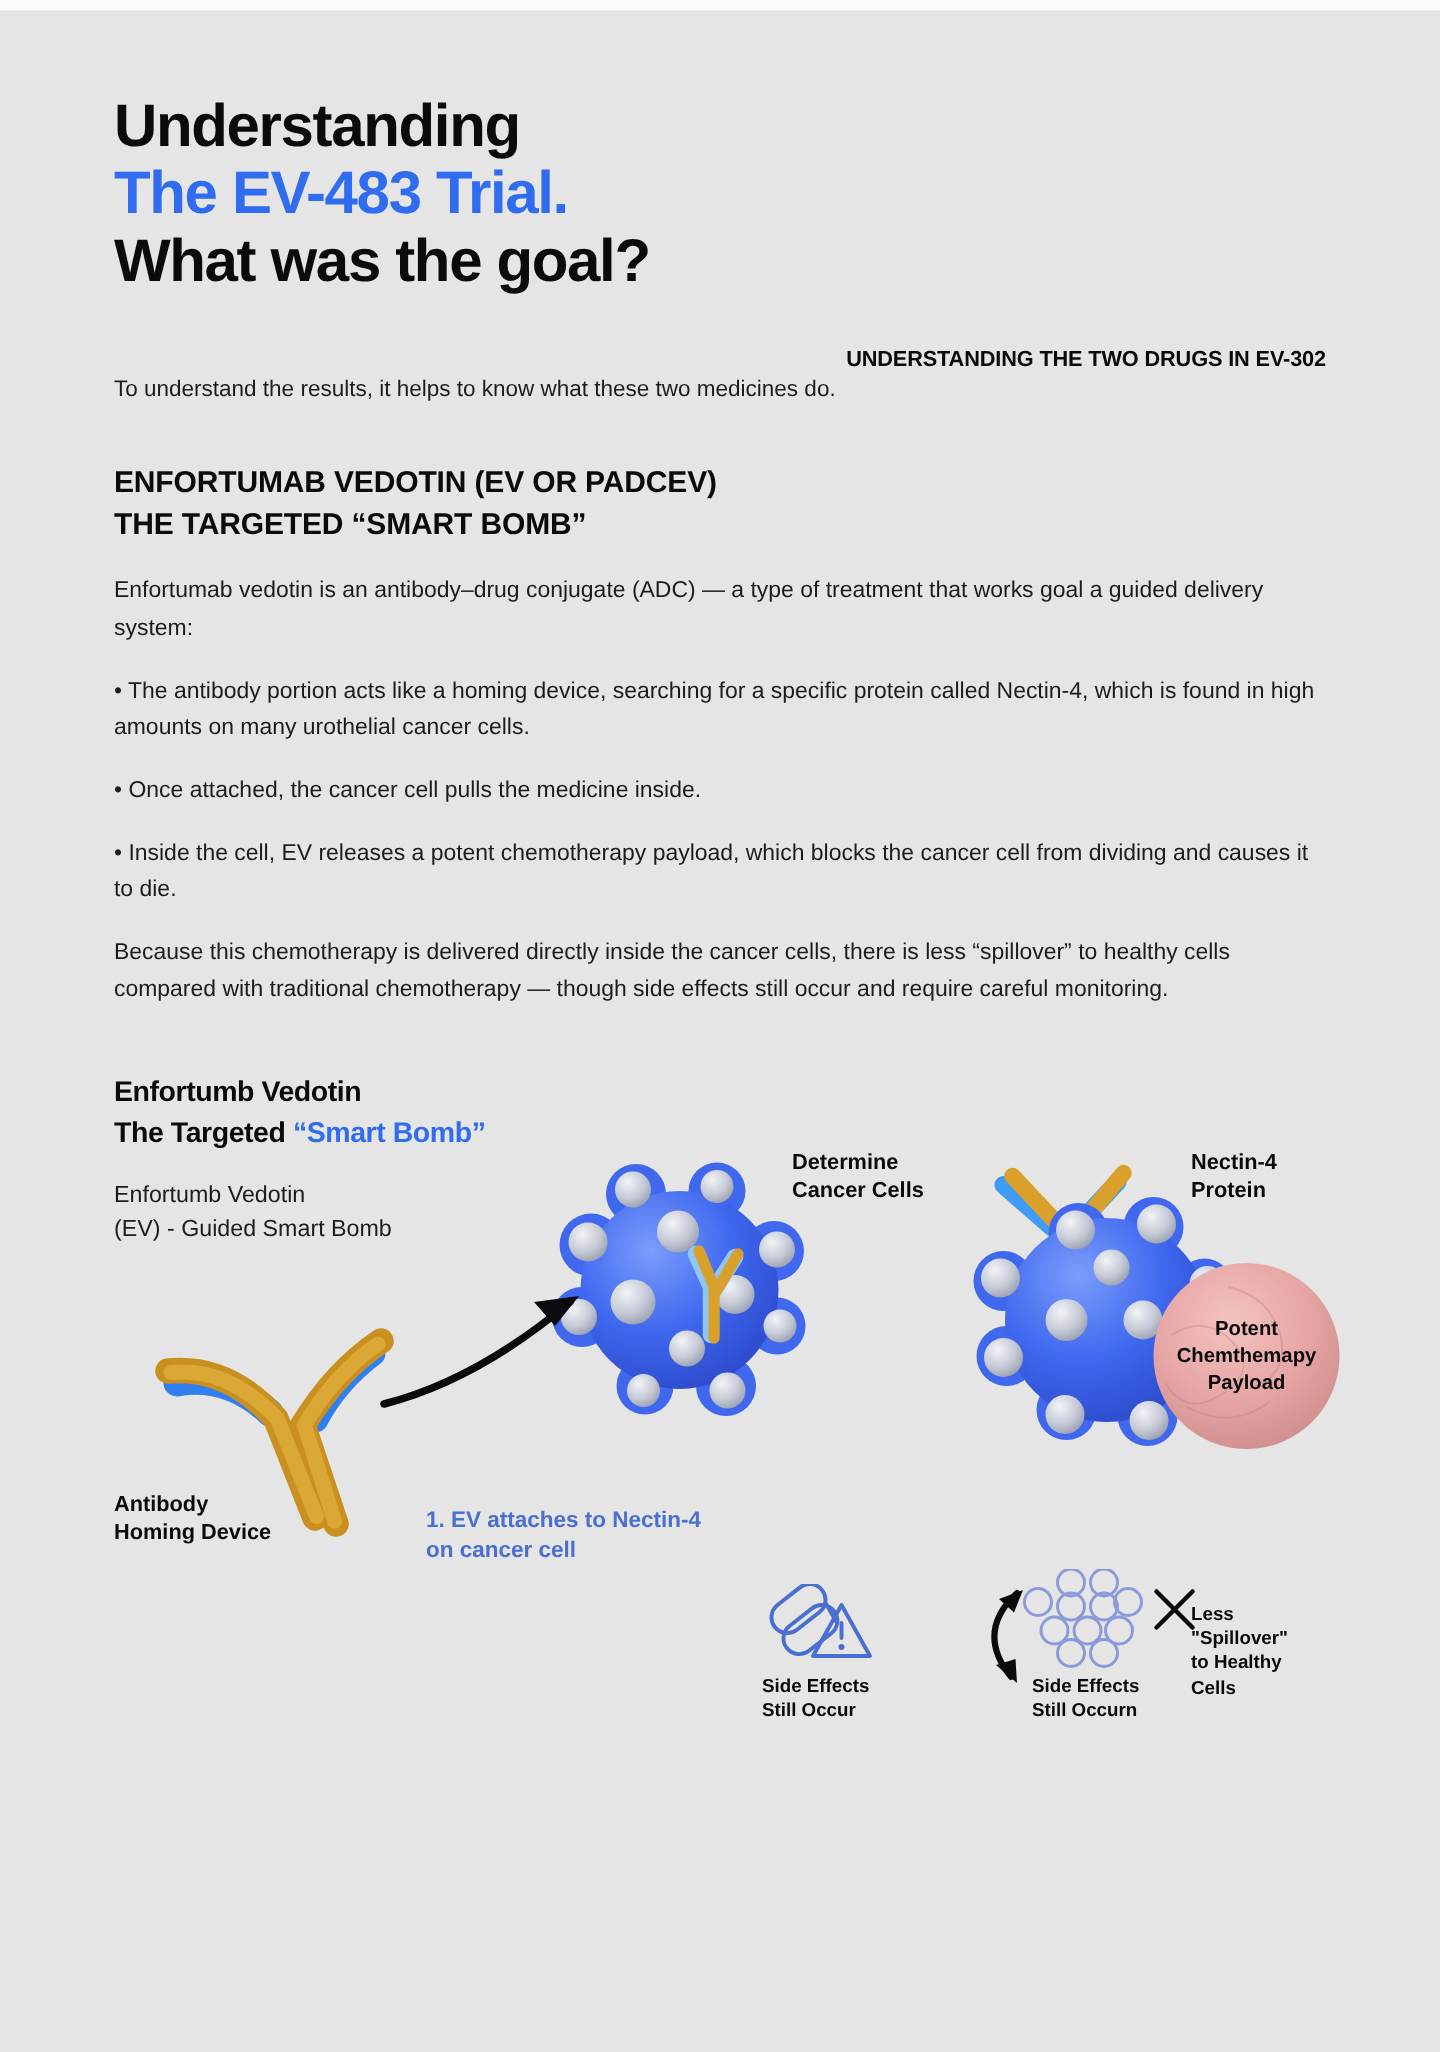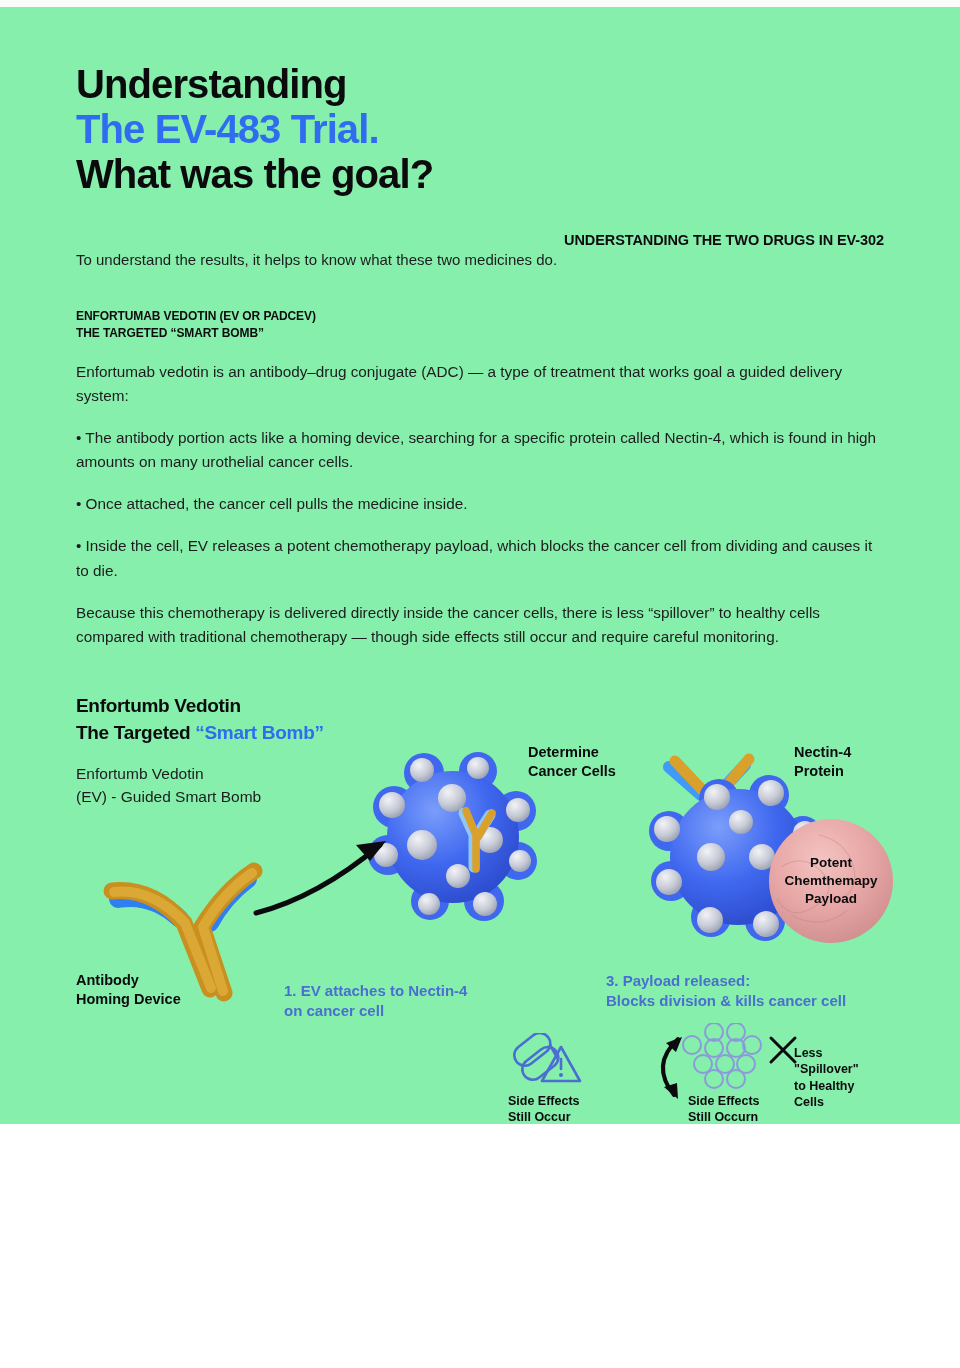--- a/index.html
+++ b/index.html
@@ -7,22 +7,22 @@
   html, body {
     width: 960px;
     height: 1368px;
     background: #ffffff;
     font-family: "Liberation Sans", sans-serif;
   }
 
   .page {
     position: relative;
     width: 960px;
-    height: 1124px;
-    background: #86efac;
+    height: 1368px;
+    background: #e5e5e5;
     overflow: hidden;
   }
 
   .top-strip {
     position: absolute;
     top: 0; left: 0;
     width: 960px;
     height: 7px;
     background: #fbfbfb;
   }
@@ -65,21 +65,21 @@
 
   .kicker-sub {
     margin-top: 0;
     font-size: 15px;
     line-height: 1.6;
     color: #1c1c1e;
   }
 
   .drug-head {
     margin-top: 36px;
-    font-size: 12px;
+    font-size: 20px;
     font-weight: 700;
     line-height: 1.42;
     letter-spacing: -0.1px;
     color: #0b0b0d;
   }
 
   .para {
     margin-top: 18px;
     font-size: 15.3px;
     line-height: 1.58;
@@ -200,22 +200,20 @@
 
       <div class="lbl lbl-urothelial">Determine
 Cancer Cells</div>
       <div class="lbl lbl-nectin">Nectin-4
 Protein</div>
       <div class="lbl lbl-antibody">Antibody
 Homing Device</div>
 
       <div class="step step-1">1. EV attaches to Nectin-4
 on cancer cell</div>
-      <div class="step step-3">3. Payload released:
-Blocks division &amp; kills cancer cell</div>
 
       <div class="ic-cap cap-side1">Side Effects
 Still Occur</div>
       <div class="ic-cap cap-side2">Side Effects
 Still Occurn</div>
       <div class="ic-cap cap-spill">Less "Spillover"
 to Healthy Cells</div>
 
       <div class="art cell-mid">
         <svg width="175" height="175" viewBox="0 0 175 175">

